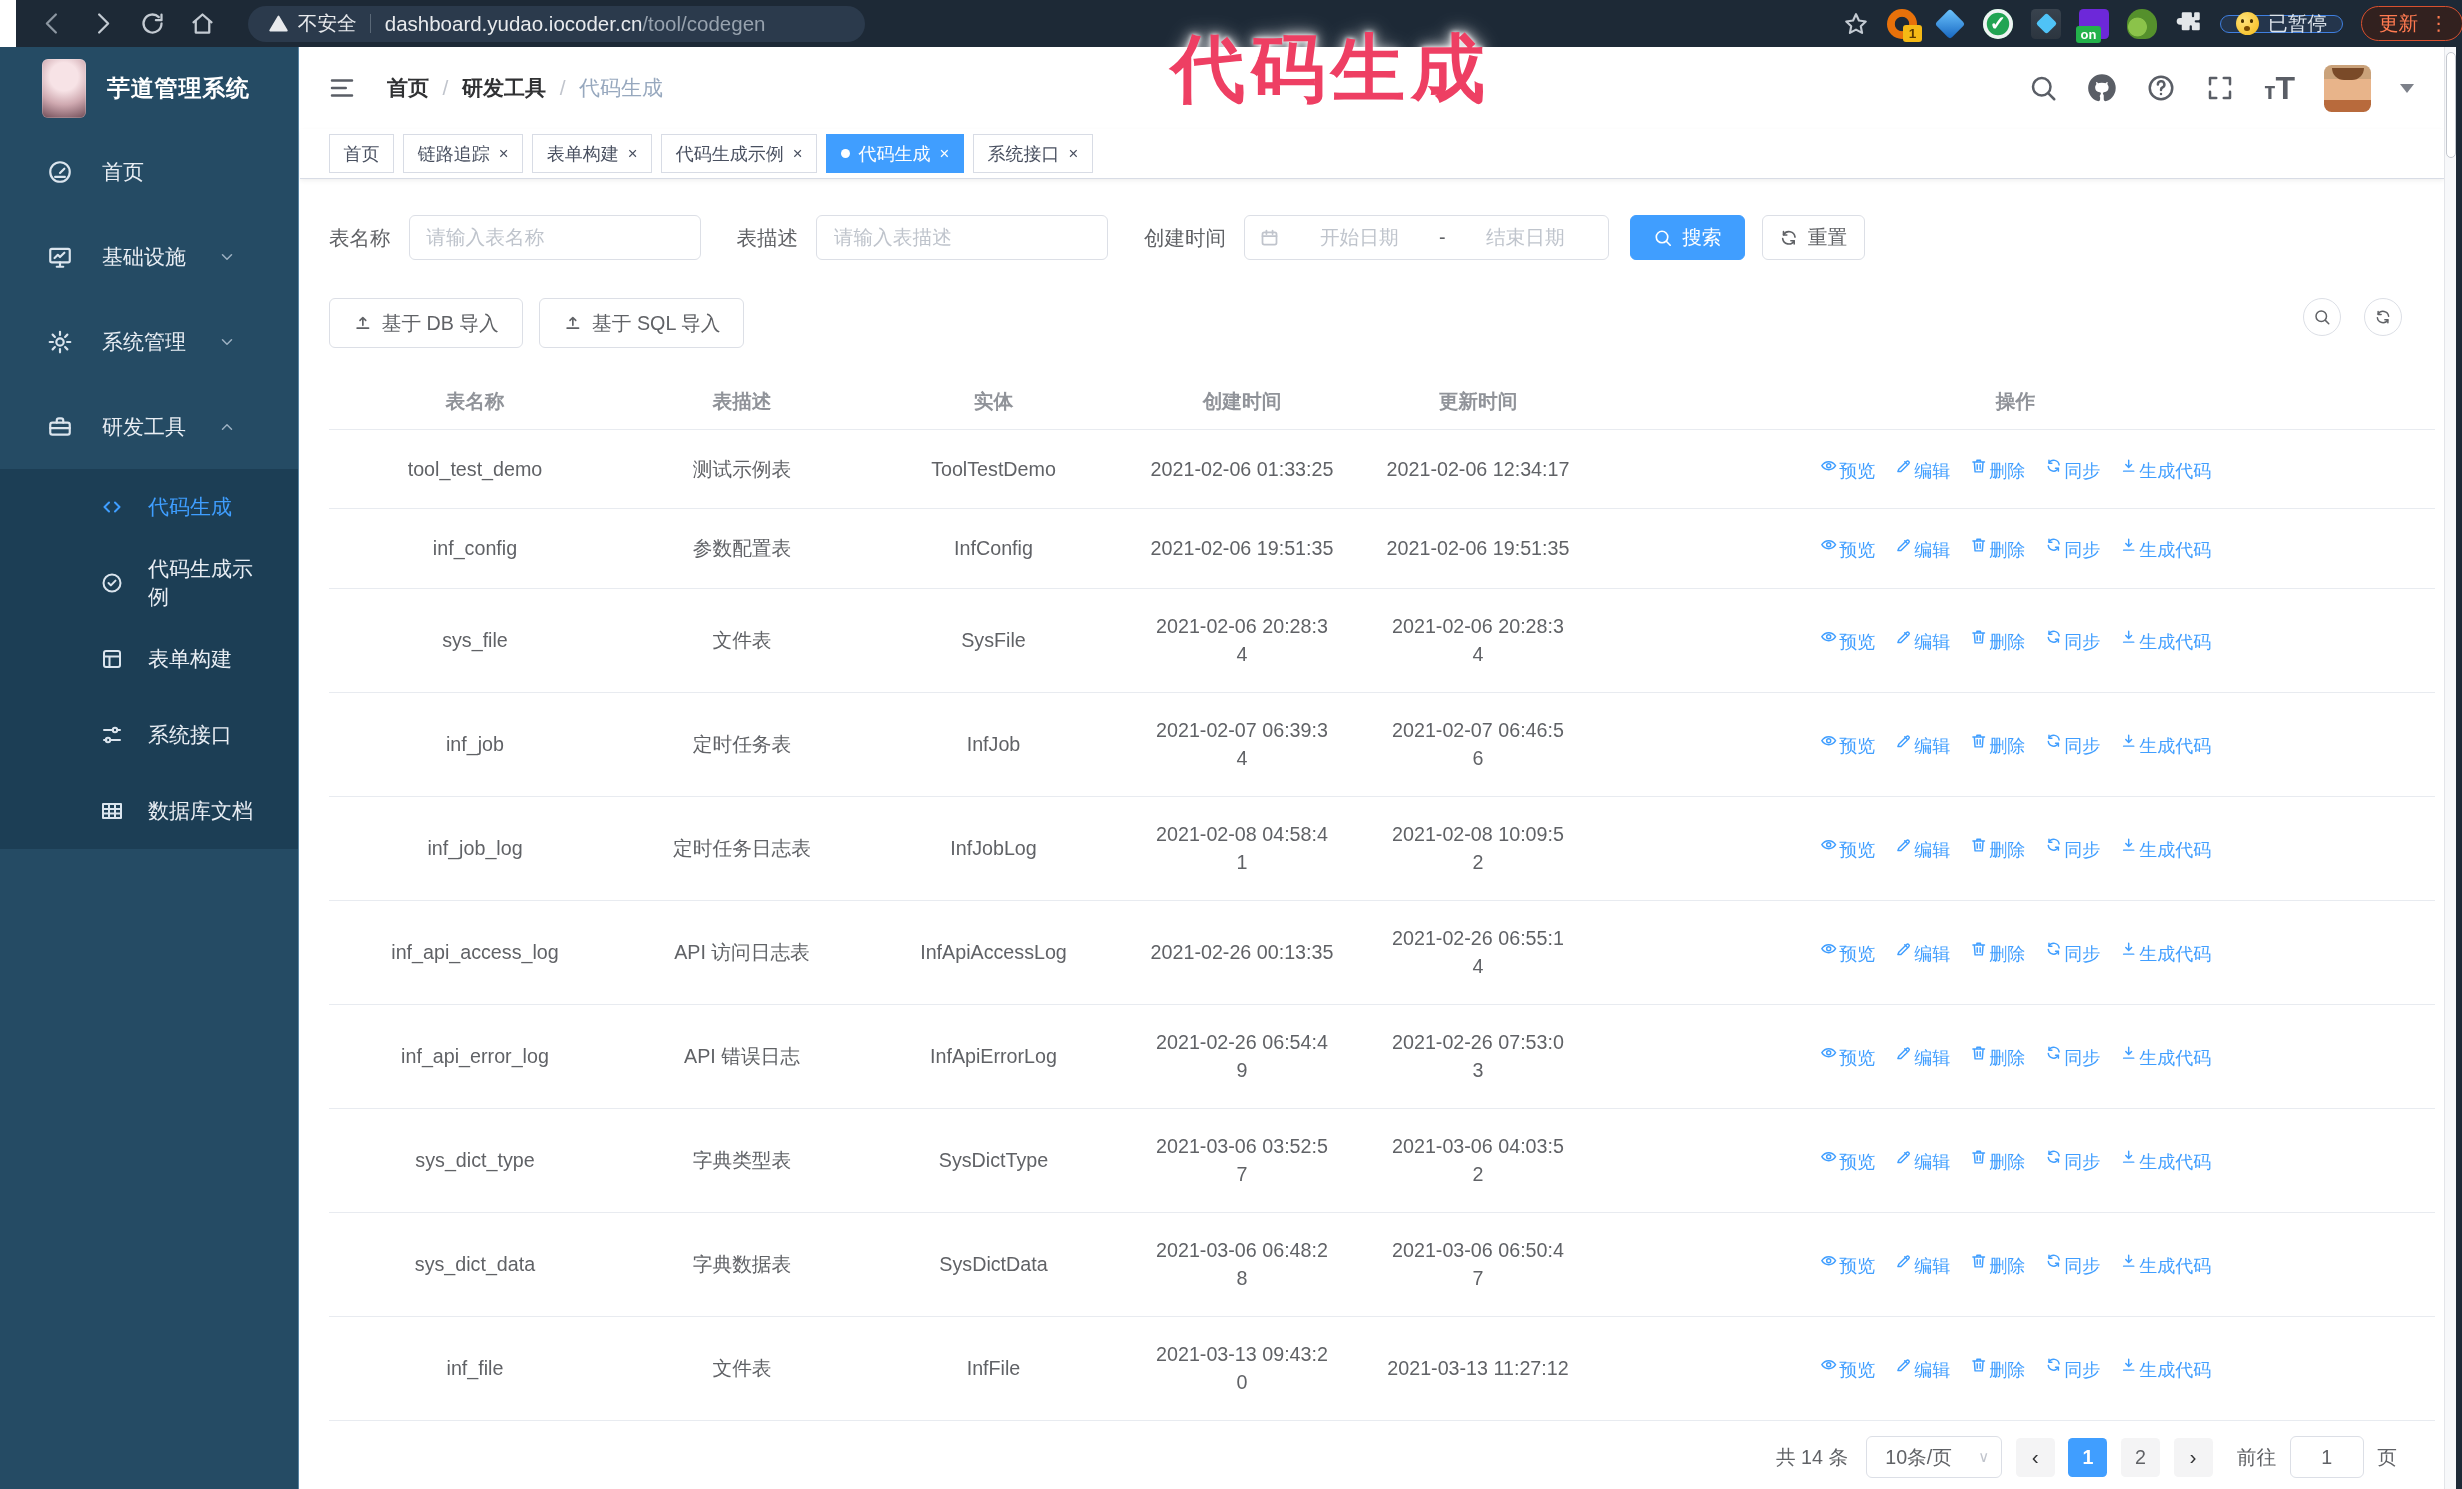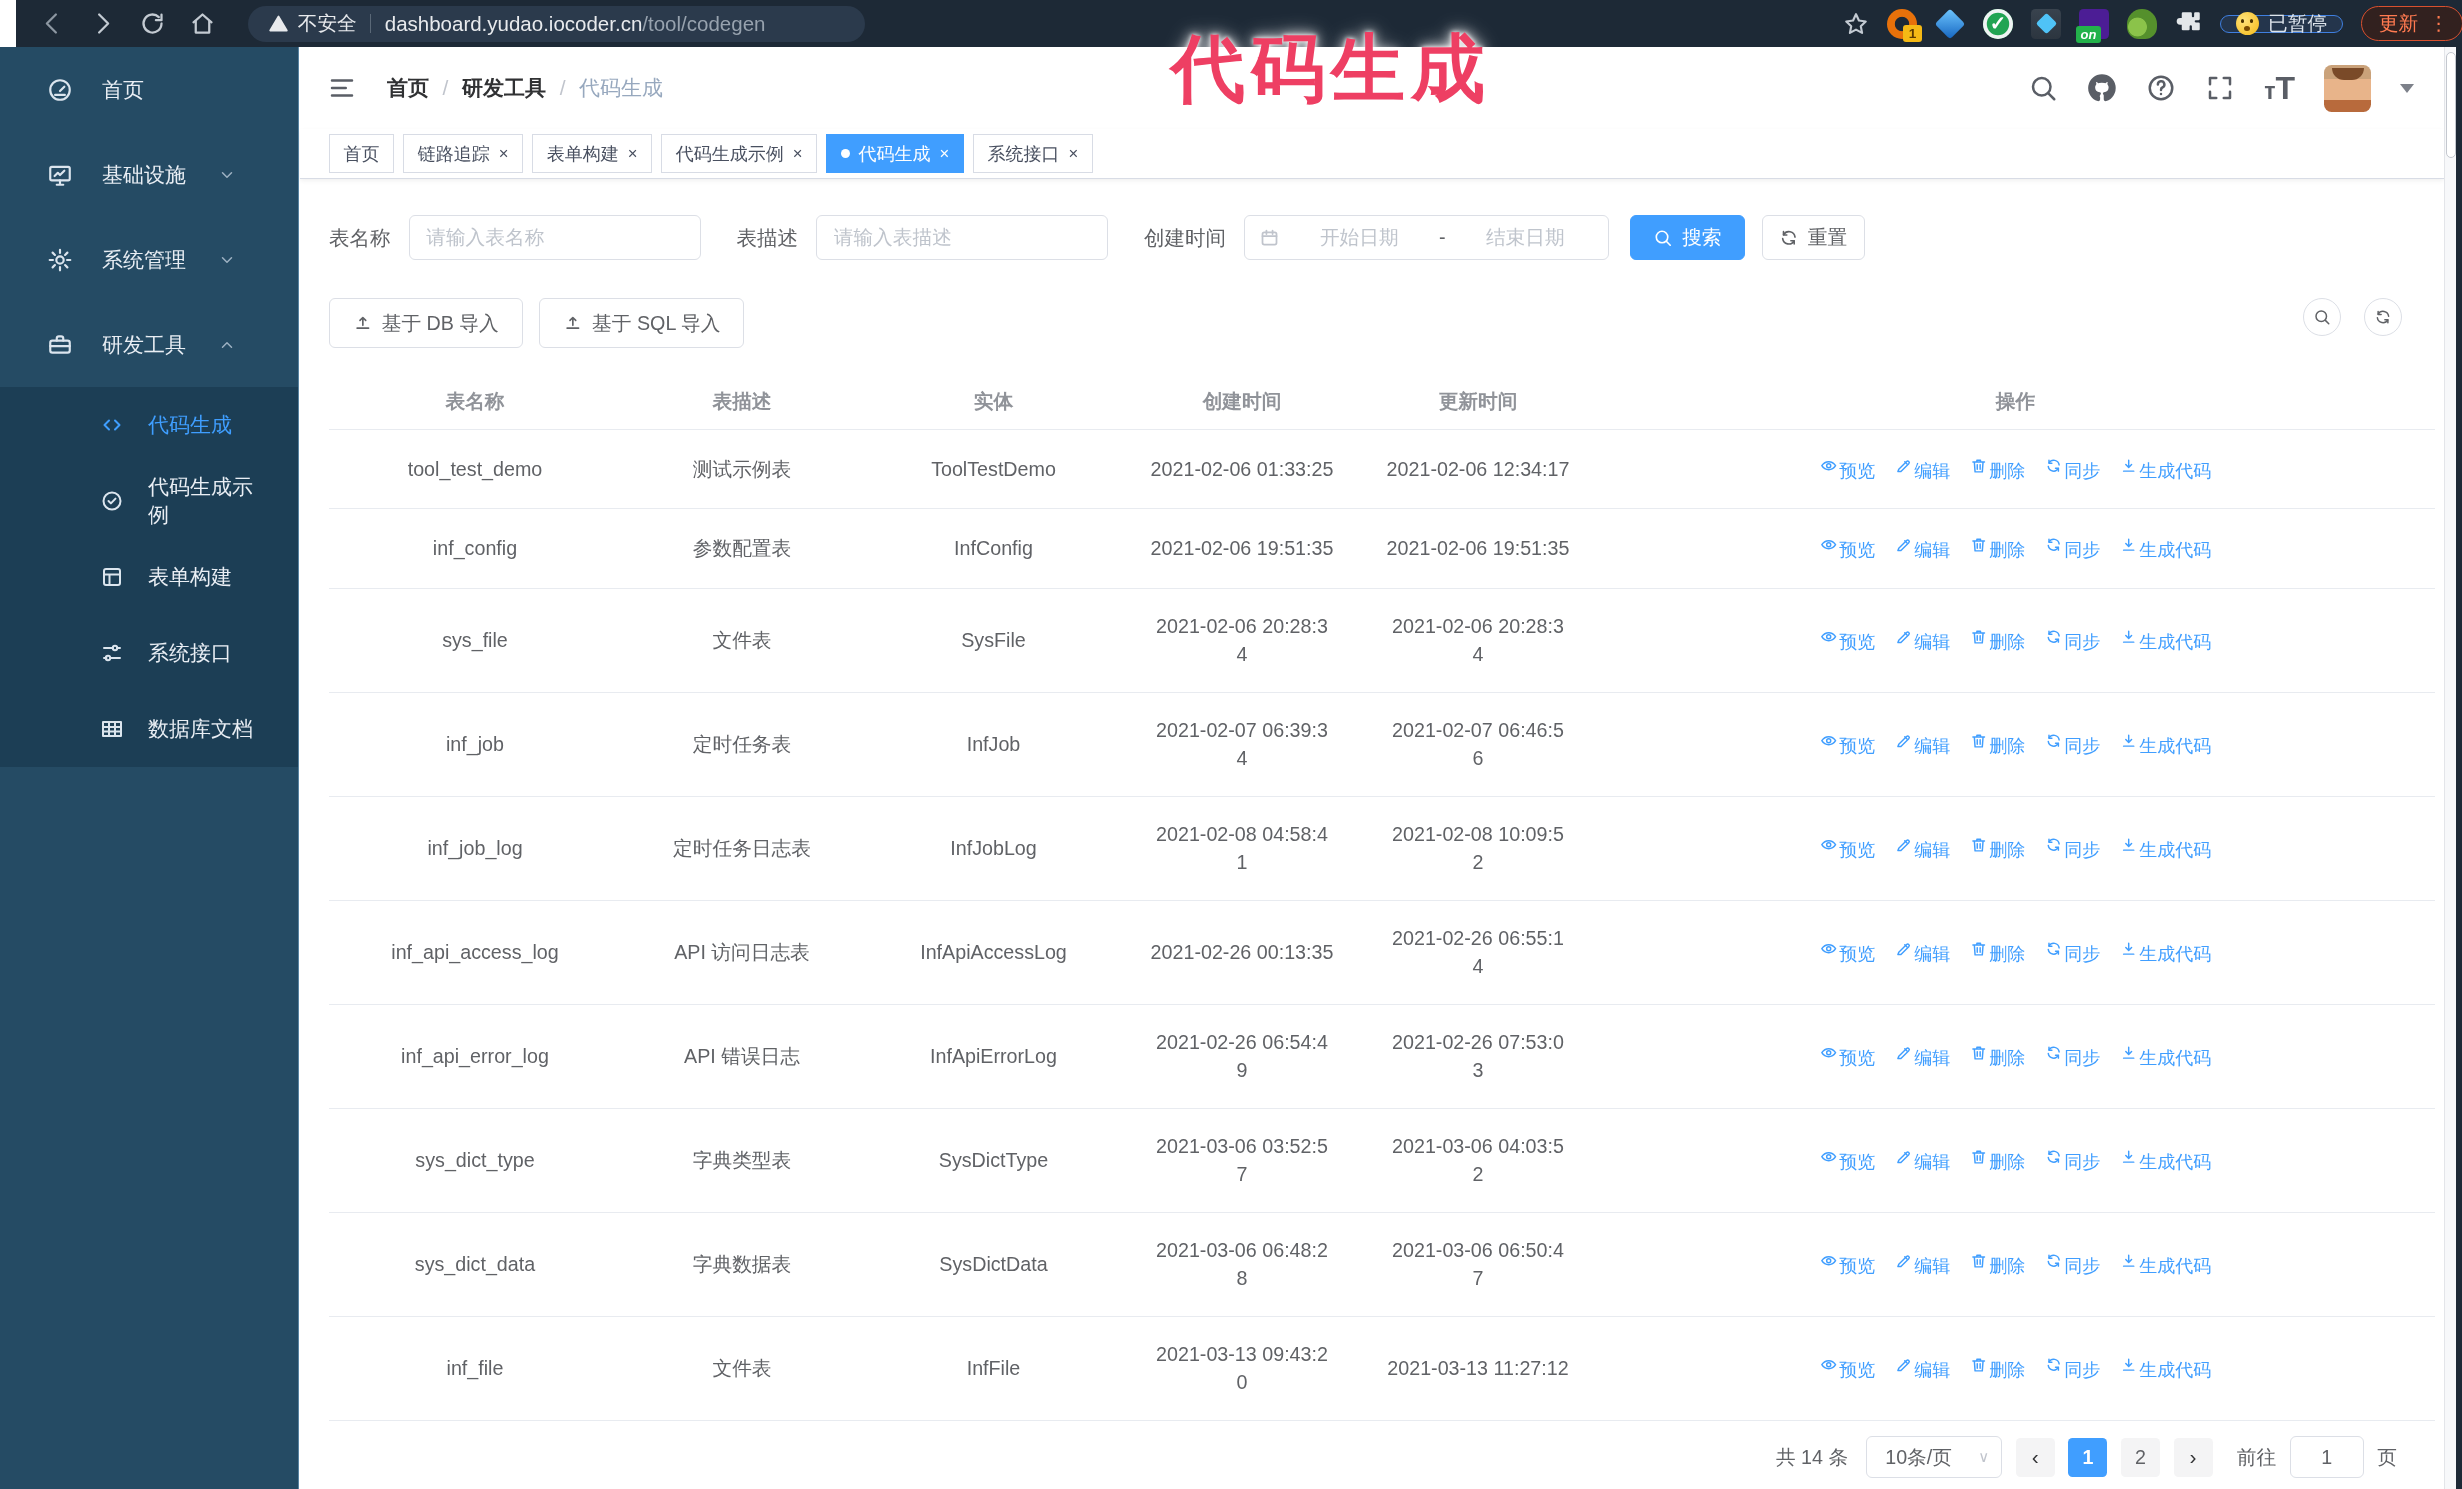--- a/index.html
+++ b/index.html
@@ -20,21 +20,21 @@
   .url-path { color:#97a2ae; font-size:20.5px; }
   .b-right { margin-left:auto; display:flex; align-items:center; gap:18px; padding-right:15px; }
   .star-ic { font-size:26px; color:#c3cad2; }
   .ext { width:30px; height:30px; position:relative; border-radius:6px; cursor:pointer; }
   .ext-orange { background:radial-gradient(circle at 50% 50%, #1d2936 0 6.8px, #e8710a 7.6px 15px); border-radius:50%; }
   .ext-orange .badge { position:absolute; right:-4.5px; bottom:-3px; background:#f5b915; color:#5c3a00; font-size:13.6px; padding:0.8px 5.3px; border-radius:3px; font-weight:700; }
   .ext-gem { background:linear-gradient(135deg,#6ec6ff,#1565c0); transform:rotate(45deg) scale(.72); border-radius:4.5px; }
   .ext-check { background:#21a453; border-radius:50%; color:#fff; font-size:19.7px; display:flex; align-items:center; justify-content:center; font-weight:700; box-shadow:0 0 0 3.8px #f0f3f4 inset; }
   .ext-grid { background:linear-gradient(#39434e,#2c353f); border-radius:4.5px; }
   .ext-grid:after { content:""; position:absolute; left:7.6px; top:7.6px; width:15px; height:15px; background:#4fc3f7; transform:rotate(45deg); border-radius:2.3px; }
-  .ext-on { background:#4c1d95; border-radius:4.5px;font-style:italic; }
+  .ext-on { background:#6d28d9; border-radius:4.5px; }
   .ext-on .on-badge { position:absolute; left:-3px; bottom:-4.5px; background:#23b24b; color:#fff; font-size:13px; padding:0.8px 4.5px; border-radius:3px; font-weight:700; }
   .ext-sprout { background:radial-gradient(circle at 35% 60%, #8bc34a 0 9px, #55902c 9.8px); border-radius:50% 50% 40% 40%; }
   .puzzle-ic { font-size:27px; color:#e3e7ea; }
   .paused-pill { display:flex; align-items:center; gap:9px; height:18px; padding:0 15px; border:1.5px solid #3f7fe0; border-radius:18px; background:#24354c; cursor:pointer; }
   .emoji-face { width:23px; height:23px; border-radius:50%; background:radial-gradient(circle at 35% 35%, #ffe27a, #f5b915); position:relative; }
   .emoji-face:before { content:""; position:absolute; left:4.5px; top:6.8px; width:3.8px; height:3.8px; border-radius:50%; background:#4b3200; box-shadow:9px 0 0 #4b3200; }
   .emoji-face:after { content:""; position:absolute; left:8.3px; top:13.6px; width:6px; height:5.3px; border-radius:50%; background:#7a4b00; }
   .paused-label { color:#dde4ec; font-size:19.7px; }
   .update-btn { display:flex; align-items:center; gap:10.6px; height:35px; padding:0 13.6px 0 16.7px; border:1.5px solid #d9502e; border-radius:18px; background:#32211f; cursor:pointer; }
   .update-label { color:#ff7a50; font-size:19.7px; }
@@ -188,20 +188,24 @@
       <span class="paused-label">已暂停</span>
     </div>
     <div class="update-btn">
       <span class="update-label">更新</span>
       <span class="dots-ic">⋮</span>
     </div>
   </div>
 </div>
 
 <aside class="sidebar">
+  <div class="logo">
+    <div class="logo-img"></div>
+    <div class="logo-title">芋道管理系统</div>
+  </div>
   <nav id="menu-root">
       <div class="menu-item">
         <span class="ic">
           <svg viewBox="0 0 24 24" fill="none" stroke="currentColor" stroke-width="2" stroke-linecap="round" stroke-linejoin="round">
             <circle cx="12" cy="12" r="9"></circle>
             <path d="M12 13l4-4"></path>
             <path d="M7.5 16.5h9"></path>
           </svg>
         </span>
         <span>首页</span>

